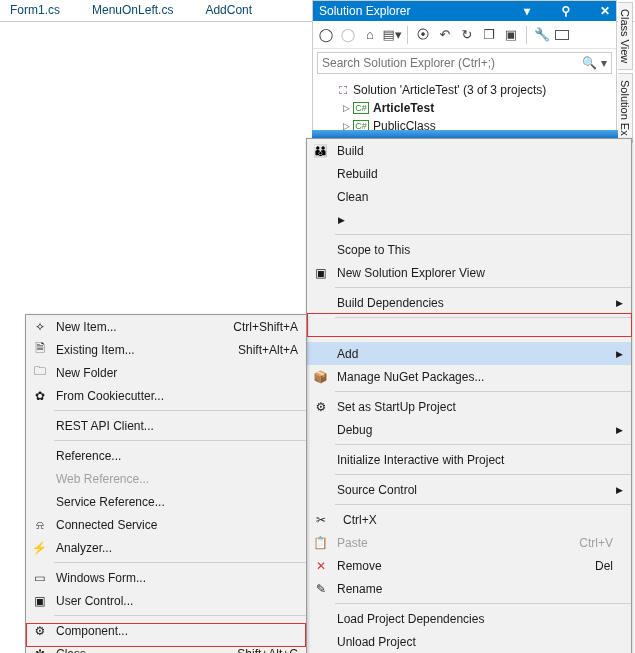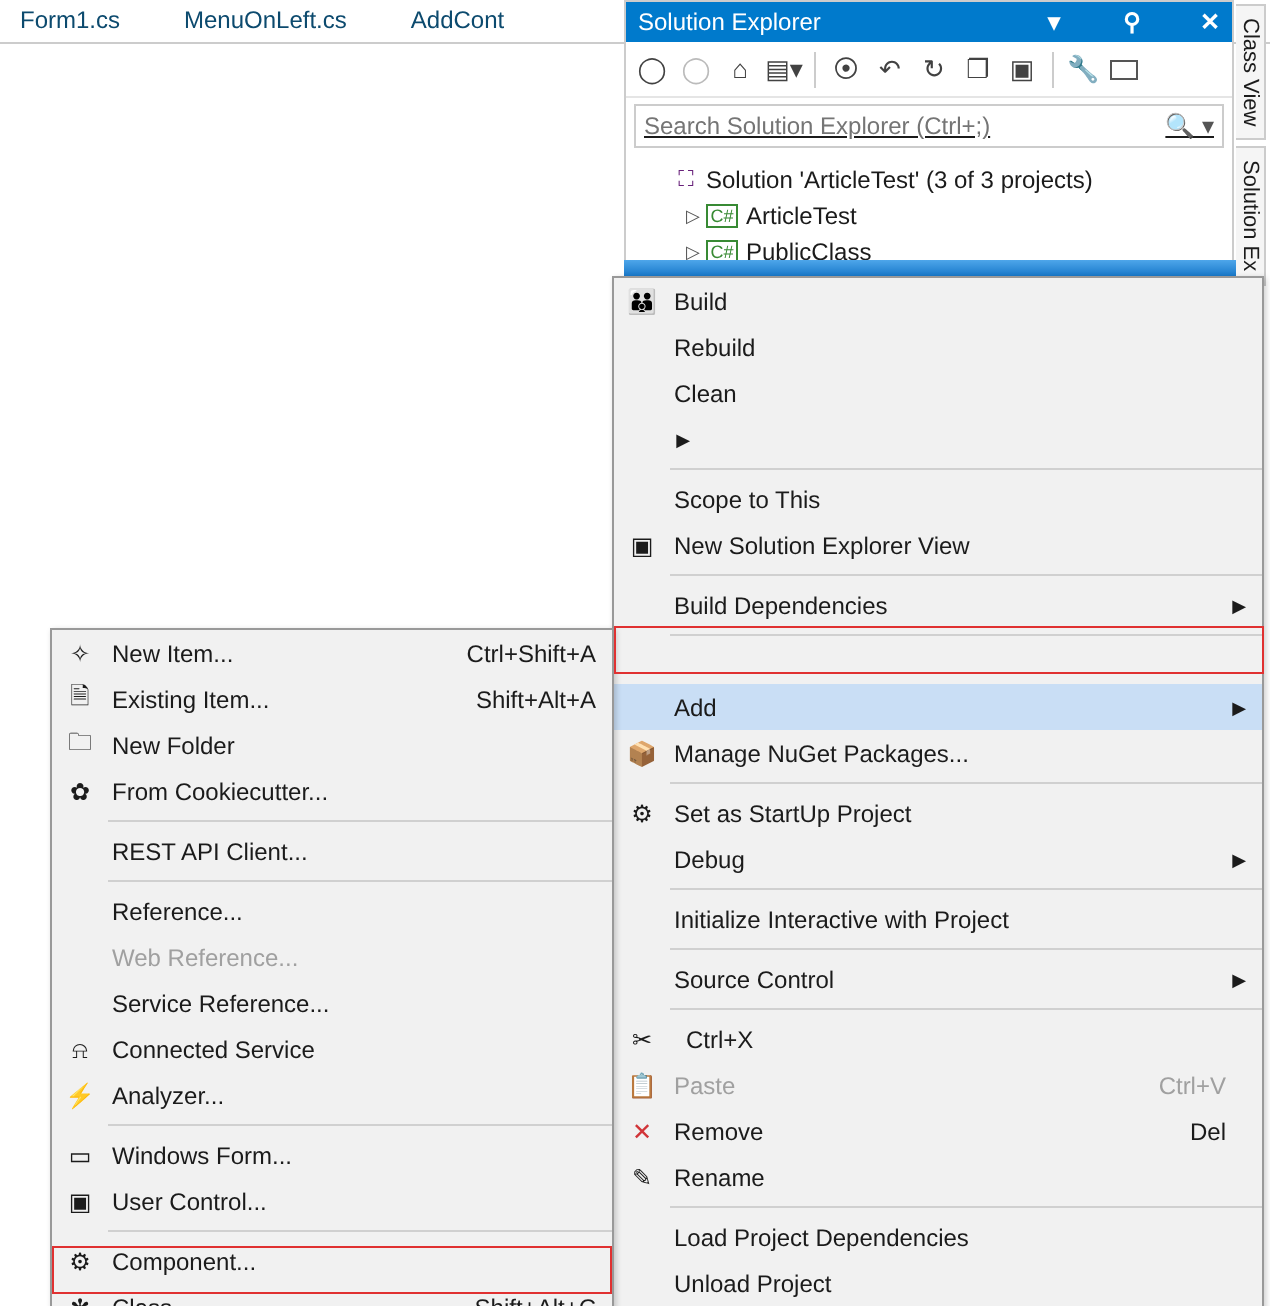--- a/index.html
+++ b/index.html
@@ -10,32 +10,32 @@
 
   .sol-panel { position: absolute; left: 312px; top: 0; width: 305px; background: #fff; border: 1px solid #ccc; }
   .sol-title { height: 20px; background: #007acc; color: #fff; display: flex; align-items: center; padding: 0 4px 0 6px; gap: 25px; }
   .sol-title span.text { flex: 1; }
   .sol-title .tb { width: 14px; text-align: center; font-weight: bold; cursor: default; }
 
   .sol-toolbar { height: 28px; display: flex; align-items: center; padding: 0 4px; gap: 4px; border-bottom: 1px solid #e5e5e5;}
   .ico { width: 18px; height: 18px; display: flex; align-items: center; justify-content: center; font-size: 13px; color: #424242;}
   .sep { width: 1px; height: 18px; background: #ccc; margin: 0 2px; }
 
-  .sol-search { display: flex; align-items: center; border: 1px solid #ccc; margin: 3px 4px; height: 22px; padding: 0 4px; text-decoration: underline;}
+  .sol-search { display: flex; align-items: center; border: 1px solid #ccc; margin: 3px 4px; height: 22px; padding: 0 4px;}
   .sol-search input { border: none; outline: none; flex: 1; font-size: 12px; color: #555;}
   .sol-search .mag { color: #555; }
 
   .tree { padding: 4px 2px 6px 4px; }
   .trow { display: flex; align-items: center; height: 18px; }
   .indent0 { padding-left: 18px; }
   .indent1 { padding-left: 26px; }
   .tri { width: 10px; font-size: 9px; color: #555; }
   .nodeicon { width: 16px; height: 14px; margin-right: 2px; font-size: 11px; display:flex;align-items:center;justify-content:center;}
   .csharp { border:1px solid #388a34; color:#388a34; font-size:9px; width:16px; height:12px; display:flex;align-items:center;justify-content:center;}
-  .bold { font-weight: normal; }
+  .bold { font-weight: bold; }
 
   .sel-bar { position: absolute; left: 312px; top: 130px; width: 320px; height: 8px; background: linear-gradient(#4ea6ea,#1979ca); }
 
   .side-tabs { position: absolute; left: 618px; top: 2px; width: 16px; }
   .vtab { writing-mode: vertical-rl; font-size: 11px; padding: 6px 1px; border: 1px solid #ccc; border-left: none; background: #f5f5f5; margin-bottom: 3px; }
 
   .ctx-main { position: absolute; left: 306px; top: 138px; width: 326px; background: #f1f1f1; border: 1px solid #999; box-shadow: 1px 1px 3px rgba(0,0,0,0.2); }
   .ctx-add  { position: absolute; left: 25px;  top: 314px; width: 282px; background: #f1f1f1; border: 1px solid #999; box-shadow: 1px 1px 3px rgba(0,0,0,0.2); }
 
   .mi { display: flex; align-items: center; height: 23px; padding-right: 8px; }

